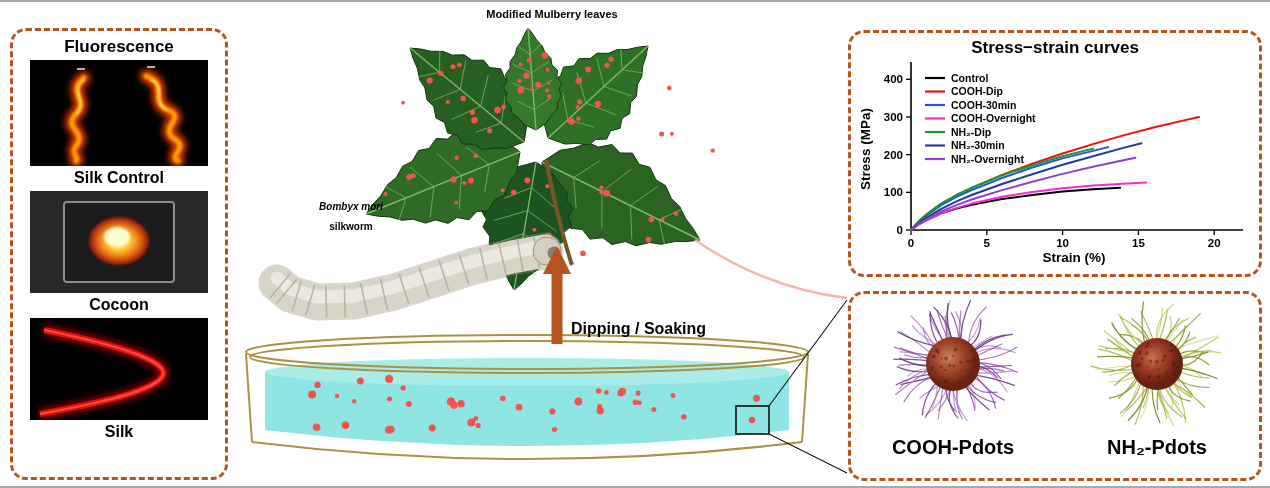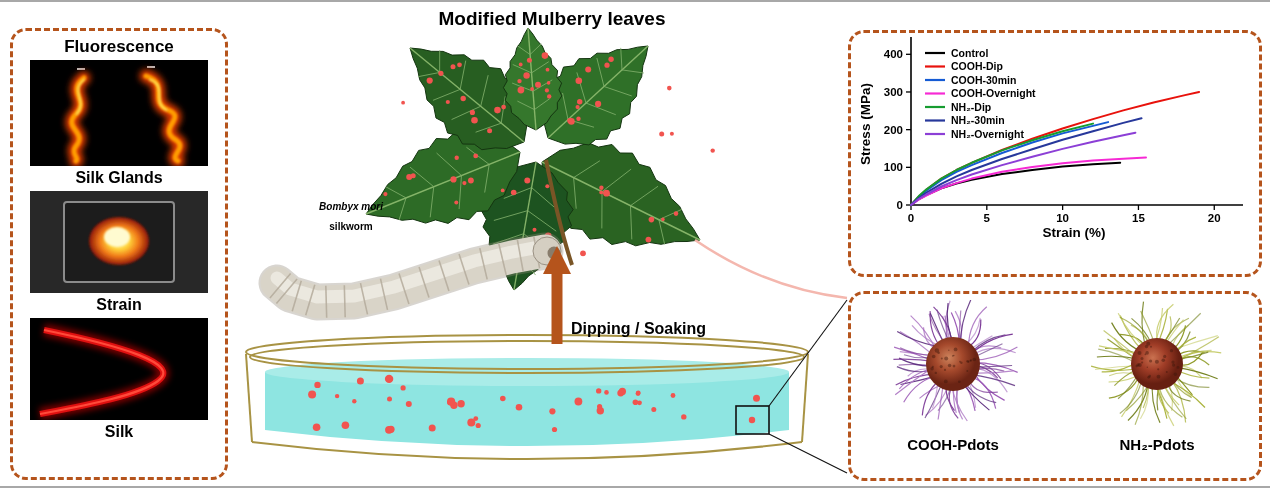--- a/index.html
+++ b/index.html
@@ -8,30 +8,30 @@
   .rule{position:absolute;left:0;width:100%;height:2px;background:#a8a8a8;z-index:0}
   #rule-top{top:0}
   #rule-bottom{bottom:0}
   #scene{position:absolute;left:0;top:0;z-index:1}
   .panel{position:absolute;border:3px dashed var(--panel-border,#b5541c);border-radius:16px;z-index:2;background:transparent}
   #left-panel{left:10px;top:28px;width:218px;height:452px;display:flex;flex-direction:column;align-items:center;padding-top:5px;box-sizing:border-box}
   .cap{font-weight:bold;font-size:16px;line-height:21px;text-align:center}
   .cap.big{font-size:17px}
   #left-panel svg{display:block;margin-top:3px;margin-bottom:1px}
   .overlay{position:absolute;z-index:3;font-weight:bold}
-  #main-title{left:392px;top:8px;width:320px;text-align:center;font-size:19px}
+  #main-title{left:392px;top:8px;width:320px;text-align:center;font-size:11px}
   #worm-label{left:278px;top:197px;width:146px;text-align:center;font-size:10px;line-height:20px}
   #worm-label .species{font-style:italic}
   #process-label{left:571px;top:320px;font-size:16px}
   #chart-panel{left:848px;top:30px;width:414px;height:247px;box-sizing:border-box}
   #chart-title{text-align:center;font-size:17px;font-weight:bold;margin-top:5px}
   #chart-svg{display:block;margin:0 auto}
   #pdots-panel{left:848px;top:291px;width:414px;height:190px;box-sizing:border-box;display:flex;justify-content:space-around;align-items:flex-start;padding-top:6px}
   .pdot-fig{display:flex;flex-direction:column;align-items:center}
-  .pdot-label{font-size:15px;font-weight:bold}
+  .pdot-label{font-size:20px;font-weight:bold}
   .liquid-body{fill:var(--liquid,#8ee5e1)}
   .liquid-top{fill:#a9ece8}
   .dish-line line,.dish-line ellipse,.dish-line path{stroke:var(--dish,#a89344);stroke-width:2;fill:none}
   .arrow-line{stroke:var(--arrow,#b5541c);stroke-width:11}
   .arrow-head{fill:var(--arrow,#b5541c)}
   .thread{stroke:#f4b7ae;stroke-width:2.5;fill:none}
   .callout rect,.callout line{stroke:#111;fill:none}
   text.tick{font-family:"Liberation Sans",sans-serif;font-size:11.5px;font-weight:bold;fill:#000}
   text.axis-label{font-family:"Liberation Sans",sans-serif;font-size:13.5px;font-weight:bold;fill:#000}
   text.legend-label{font-family:"Liberation Sans",sans-serif;font-size:10.5px;font-weight:bold;fill:#000}
@@ -278,55 +278,56 @@
       <path d="M54,18 C36,32 60,40 46,54 C32,68 58,72 46,86 C40,94 50,98 46,101" stroke="#e33c00" stroke-width="13"></path>
       <path d="M116,16 C140,24 118,42 138,50 C158,58 126,68 146,80 C158,88 138,96 148,101" stroke="#e33c00" stroke-width="13"></path>
     </g>
     <g filter="url(#blur1)" stroke-linecap="round" fill="none">
       <path d="M54,18 C36,32 60,40 46,54 C32,68 58,72 46,86 C40,94 50,98 46,101" stroke="#ff9d00" stroke-width="5"></path>
       <path d="M116,16 C140,24 118,42 138,50 C158,58 126,68 146,80 C158,88 138,96 148,101" stroke="#ff9d00" stroke-width="5"></path>
       <path d="M54,20 C40,32 58,40 47,54" stroke="#ffe24d" stroke-width="2"></path>
       <path d="M120,20 C138,26 122,42 136,50" stroke="#ffe24d" stroke-width="2"></path>
     </g>
   </svg>
-  <div class="cap">Silk Glands</div>
+  <div class="cap">Silk Control</div>
 
   <svg width="178" height="102">
     <defs>
       <radialGradient id="cocoonGrad" cx="50%" cy="50%">
         <stop offset="0%" stop-color="#fff6a3"></stop>
         <stop offset="35%" stop-color="#ffd23a"></stop>
         <stop offset="65%" stop-color="#f07818"></stop>
         <stop offset="100%" stop-color="#8c1507"></stop>
       </radialGradient>
     </defs>
     <rect width="178" height="102" fill="#282828"></rect>
     <rect x="34" y="11" width="110" height="80" rx="3" fill="#1c1c1c" stroke="#8b8b8b" stroke-width="2"></rect>
     <ellipse cx="89" cy="50" rx="30" ry="24" fill="url(#cocoonGrad)" filter="url(#blur1)"></ellipse>
     <ellipse cx="87" cy="46" rx="13" ry="10" fill="#fffbd0" filter="url(#blur1)"></ellipse>
   </svg>
-  <div class="cap">Strain</div>
+  <div class="cap">Cocoon</div>
 
   <svg width="178" height="102">
     <rect width="178" height="102" fill="#000"></rect>
     <path d="M14,12 C92,28 152,46 128,63 C108,78 52,88 10,96" fill="none" stroke="#7e0000" stroke-width="12" filter="url(#blur3)"></path>
     <path d="M14,12 C92,28 152,46 128,63 C108,78 52,88 10,96" fill="none" stroke="#e01010" stroke-width="6"></path>
     <path d="M14,12 C92,28 152,46 128,63 C108,78 52,88 10,96" fill="none" stroke="#ff4a3a" stroke-width="2.2"></path>
   </svg>
   <div class="cap">Silk</div>
 </div>
 
 <div class="overlay" id="main-title">Modified Mulberry leaves</div>
 <div class="overlay" id="worm-label">
   <span class="species">Bombyx mori</span><br>
   <span>silkworm</span>
 </div>
 <div class="overlay" id="process-label">Dipping / Soaking</div>
 
 <div class="panel" id="chart-panel">
+  <div id="chart-title">Stress−strain curves</div>
   <svg id="chart-svg" width="396" height="208">
       <line x1="54" y1="4" x2="54" y2="172" stroke="#000" stroke-width="1.6"></line>
       <line x1="54" y1="172" x2="386" y2="172" stroke="#000" stroke-width="1.6"></line>
       <line x1="54" y1="172" x2="54" y2="177" stroke="#000" stroke-width="1.3"></line>
       <text x="54" y="189" text-anchor="middle" class="tick">0</text>
       <line x1="129.81395348837208" y1="172" x2="129.81395348837208" y2="177" stroke="#000" stroke-width="1.3"></line>
       <text x="129.81395348837208" y="189" text-anchor="middle" class="tick">5</text>
       <line x1="205.62790697674419" y1="172" x2="205.62790697674419" y2="177" stroke="#000" stroke-width="1.3"></line>
       <text x="205.62790697674419" y="189" text-anchor="middle" class="tick">10</text>
       <line x1="281.4418604651163" y1="172" x2="281.4418604651163" y2="177" stroke="#000" stroke-width="1.3"></line>

